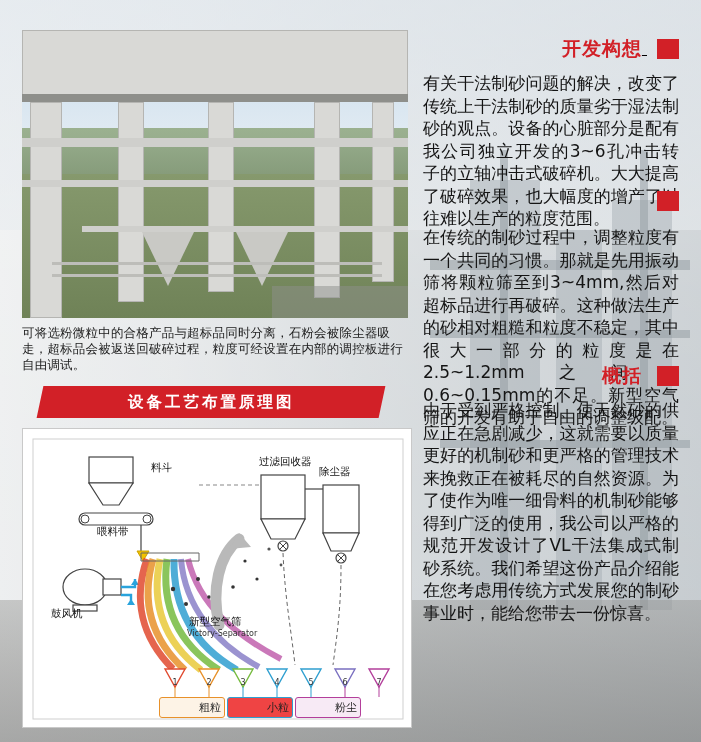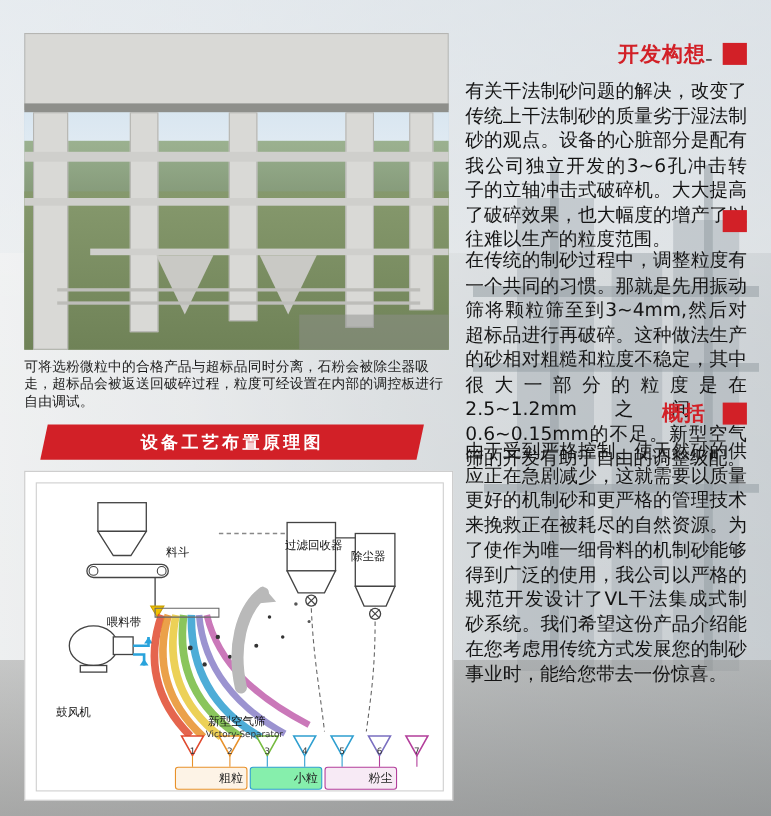--- a/index.html
+++ b/index.html
@@ -99,21 +99,21 @@
   }
   #diagram-title-bar span { transform: skewX(12deg); }
 
   #diagram-box {
     position:absolute; left:0; top:42px; width:390px; height:300px;
     background:#ffffff; border:1px solid #c9c9c9;
   }
   #diagram-svg { position:absolute; left:0; top:0; }
 
   .dlabel {
-    position:absolute; font-size:10.5px; color:#111; white-space:nowrap;margin-top:34px;
+    position:absolute; font-size:10.5px; color:#111; white-space:nowrap;
   }
   .dlabel.small { font-size:8px; color:#333; }
 
   .prod-box {
     position:absolute; height:21px; border-radius:3px;
     display:flex; align-items:center; justify-content:center;
     font-size:11px; color:#222; border:1.4px solid #999; background:#fff;padding-left:36px;
   }
   .num-tri {
     position:absolute; width:18px; height:16px;
@@ -290,16 +290,16 @@
 
     <div class="num-tri" style="left:143px; top:242px;">1</div>
     <div class="num-tri" style="left:177px; top:242px;">2</div>
     <div class="num-tri" style="left:211px; top:242px;">3</div>
     <div class="num-tri" style="left:245px; top:242px;">4</div>
     <div class="num-tri" style="left:279px; top:242px;">5</div>
     <div class="num-tri" style="left:313px; top:242px;">6</div>
     <div class="num-tri" style="left:347px; top:242px;">7</div>
 
     <div class="prod-box" style="left:136px; top:268px; width:66px; border-color:#e8912a; background:#fdf3e6;">粗粒</div>
-    <div class="prod-box" style="left:204px; top:268px; width:66px; border-color:#2f9fd0; background:#86efac;">小粒</div>
+    <div class="prod-box" style="left:204px; top:268px; width:66px; border-color:#2f9fd0; background:#ef4444;">小粒</div>
     <div class="prod-box" style="left:272px; top:268px; width:66px; border-color:#b33f9b; background:#f7eaf5;">粉尘</div>
   </div>
 </div>
 
 </body></html>

